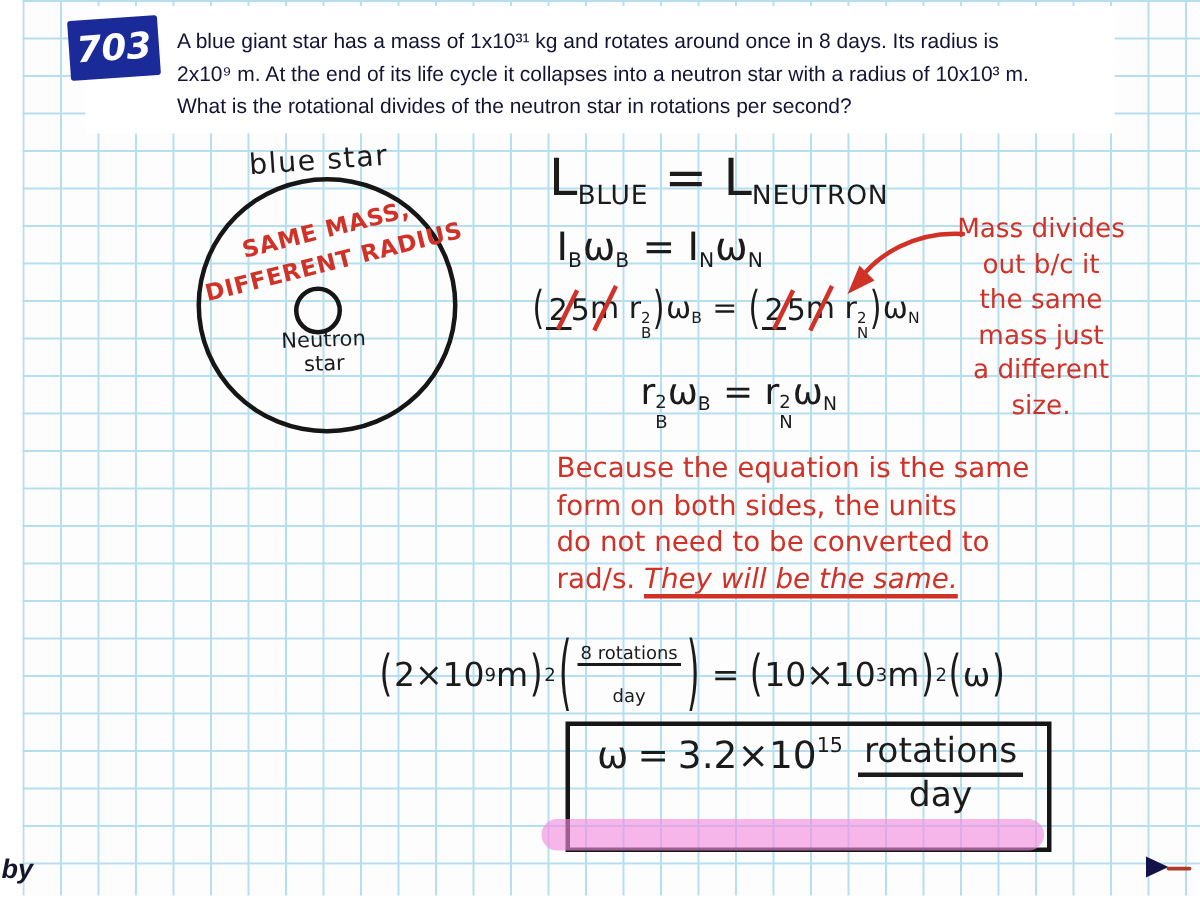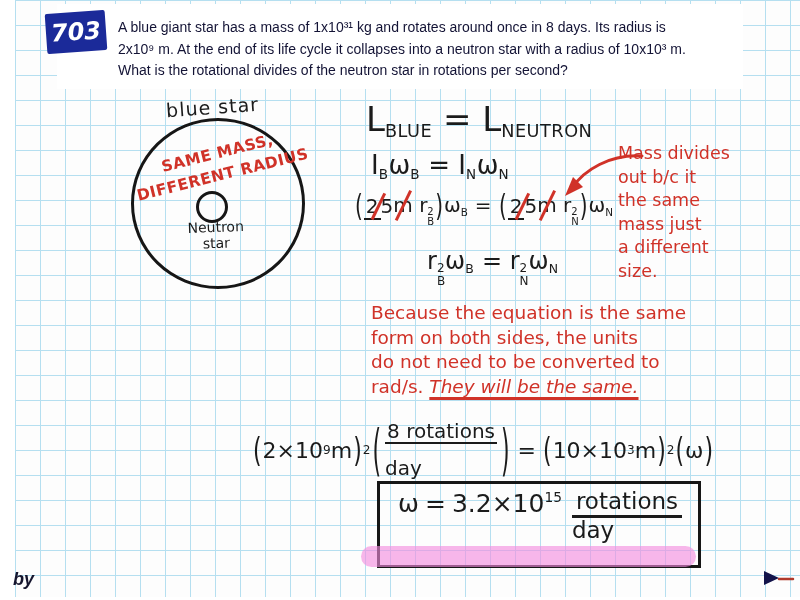--- a/index.html
+++ b/index.html
@@ -34,50 +34,50 @@
     transform:rotate(-2deg);}
 
   
   .eq{white-space:nowrap;}
   .eq1{left:366px;top:99px;font-size:34px;}
   .eq2{left:371px;top:150px;font-size:26px;}
   .eq3{left:354px;top:193px;font-size:20px;}
   .eq4{left:427px;top:247px;font-size:24px;}
   .sb{font-size:0.52em;vertical-align:-0.35em;letter-spacing:0.5px;}
   .ss{display:inline-flex;flex-direction:column;font-size:0.5em;line-height:1.05;vertical-align:-0.25em;}
-  .frac{display:inline-flex;flex-direction:column;vertical-align:middle;line-height:1.05;}
+  .frac{display:inline-flex;flex-direction:column;text-align:center;vertical-align:middle;line-height:1.05;}
   .frac .n{border-bottom:2.5px solid currentColor;padding:0 2px;}
   .bp{display:inline-block;transform:scaleY(1.5);font-weight:400;margin:0 1px;}
   .bpf{display:inline-block;transform:scaleY(2.5);font-weight:400;margin:0 2px;}
   
   .xo{position:relative;display:inline-block;}
   .xo::after{content:"";position:absolute;left:46%;top:-18%;width:3px;height:136%;
     background:#d03228;transform:rotate(26deg);}
 
   
-  .side-note{left:618px;top:142px;width:152px;font-size:17.5px;line-height:23.5px;}
+  .side-note{left:618px;top:142px;width:152px;font-size:17.5px;line-height:23.5px;text-align:center;}
   .explanation{left:371px;top:301px;width:386px;font-size:18.5px;line-height:24.5px;}
   .u-red{text-decoration:underline;text-decoration-thickness:2.5px;text-underline-offset:4px;font-style:italic;}
 
   
   .numeric-eq{left:252px;top:421px;height:58px;display:flex;align-items:center;font-size:22px;}
-  .numeric-eq .frac{font-size:20px;margin:0 2px;gap:14px;}
+  .numeric-eq .frac{font-size:12px;margin:0 2px;gap:14px;}
   .pw{font-size:0.55em;vertical-align:1.0em;}
   .ex{font-size:0.55em;vertical-align:0.65em;}
 
   
   .answer-box{left:377px;top:481px;width:318px;height:81px;border:3px solid #161616;}
   .answer-line{left:398px;top:489px;display:flex;align-items:flex-start;font-size:25px;}
   .answer-line .frac{margin-left:10px;font-size:23px;}
   .answer-line .frac .n{border-bottom:3px solid currentColor;padding:0 4px 2px 4px;}
   .highlight{left:361px;top:546px;width:335px;height:21px;border-radius:11px;
     background:rgba(244,139,222,0.62);}
 
   
-  .footer-by{left:13px;top:569px;font-size:18px;font-style:italic;font-weight:bold;color:#15152e;}
+  .footer-by{left:1px;top:569px;font-size:18px;font-style:italic;font-weight:bold;color:#15152e;}
 </style>
 </head>
 <body>
 
 <div class="abs grid"></div>
 
 <div class="abs top-panel"></div>
 <div class="abs badge">703</div>
 <div class="abs problem-text">
   <div>A blue giant star has a mass of 1x10³¹ kg and rotates around once in 8 days. Its radius is</div>

